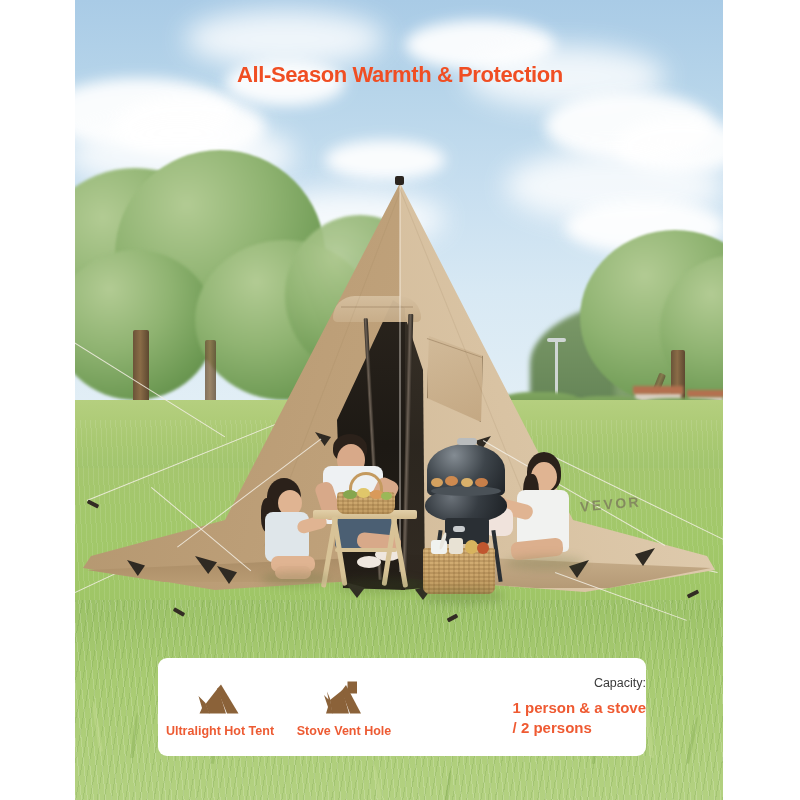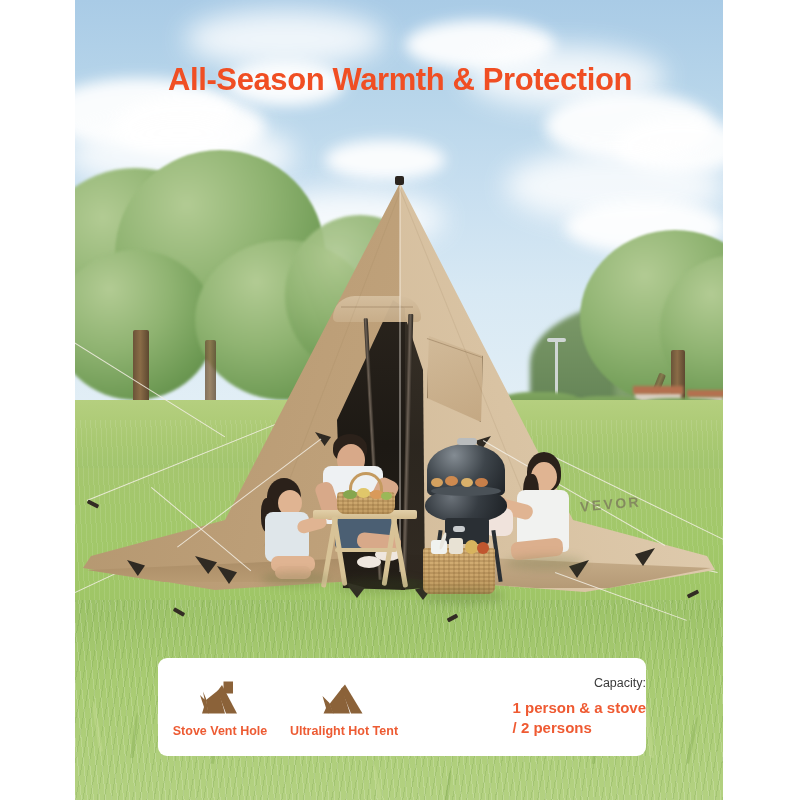--- a/index.html
+++ b/index.html
@@ -15,21 +15,21 @@
   
   .banner{
     position:absolute; left:0; top:0; width:800px; height:800px;
     background:#ffffff;
   }
 
   
   .headline{
     position:absolute; left:0; top:62px; width:800px;
     text-align:center;
-    font-size:31px; font-weight:bold;
+    font-size:22px; font-weight:bold;
     letter-spacing:-0.4px;
     color:#F04E23;
     z-index:40;
     white-space:nowrap;
   }
 
   
   .photo{
     position:absolute; left:75px; top:0px; width:648px; height:800px;
     overflow:hidden;
@@ -443,41 +443,41 @@
     <div class="grassblade" style="left:300px; top:764px; width:4px; height:36px; transform:rotate(-10deg);"></div>
     <div class="grassblade d" style="left:372px; top:770px; width:3px; height:30px; transform:rotate(8deg);"></div>
   </div>
 
   <div class="headline">All-Season Warmth &amp; Protection</div>
 
   <div class="card">
 
     <div class="card-col col-feat">
       <div class="feat-icon">
+        <svg width="46" height="32" viewBox="0 0 46 32" aria-hidden="true">
+          <path d="M24.0 1.5 L41.5 30.5 L30.0 30.5 L20.0 6.0 Z" fill="#8B6239"></path>
+          <path d="M21.0 5.0 L29.0 30.5 L12.0 30.5 L8.5 21.0 Z" fill="#8B6239"></path>
+          <path d="M8.5 20.0 L12.5 30.5 L2.5 30.5 L5.0 25.0 L1.5 13.0 Z" fill="#8B6239"></path>
+        </svg>
+      </div>
+      <div class="feat-label">Ultralight Hot Tent</div>
+    </div>
+
+    <div class="card-col col-feat">
+      <div class="feat-icon">
         <svg width="42" height="34" viewBox="0 0 42 34" aria-hidden="true">
           <rect x="24.5" y="0.5" width="9.5" height="12" fill="#8B6239"></rect>
           <path d="M23.0 4.0 L38.0 32.5 L27.0 32.5 L18.5 10.0 Z" fill="#8B6239"></path>
           <path d="M19.5 9.0 L26.0 32.5 L9.0 32.5 L7.0 19.0 Z" fill="#8B6239"></path>
           <path d="M7.0 17.5 L9.5 32.5 L3.0 32.5 L5.0 26.0 L1.0 14.0 L5.5 18.5 L4.0 10.5 Z" fill="#8B6239"></path>
         </svg>
       </div>
       <div class="feat-label">Stove Vent Hole</div>
     </div>
 
-    <div class="card-col col-feat">
-      <div class="feat-icon">
-        <svg width="46" height="32" viewBox="0 0 46 32" aria-hidden="true">
-          <path d="M24.0 1.5 L41.5 30.5 L30.0 30.5 L20.0 6.0 Z" fill="#8B6239"></path>
-          <path d="M21.0 5.0 L29.0 30.5 L12.0 30.5 L8.5 21.0 Z" fill="#8B6239"></path>
-          <path d="M8.5 20.0 L12.5 30.5 L2.5 30.5 L5.0 25.0 L1.5 13.0 Z" fill="#8B6239"></path>
-        </svg>
-      </div>
-      <div class="feat-label">Ultralight Hot Tent</div>
-    </div>
-
     <div class="card-col col-cap">
       <div class="cap-title">Capacity:</div>
       <div class="cap-value">1 person &amp; a stove
 / 2 persons</div>
     </div>
   </div>
 
 </div>
 
 </body></html>

